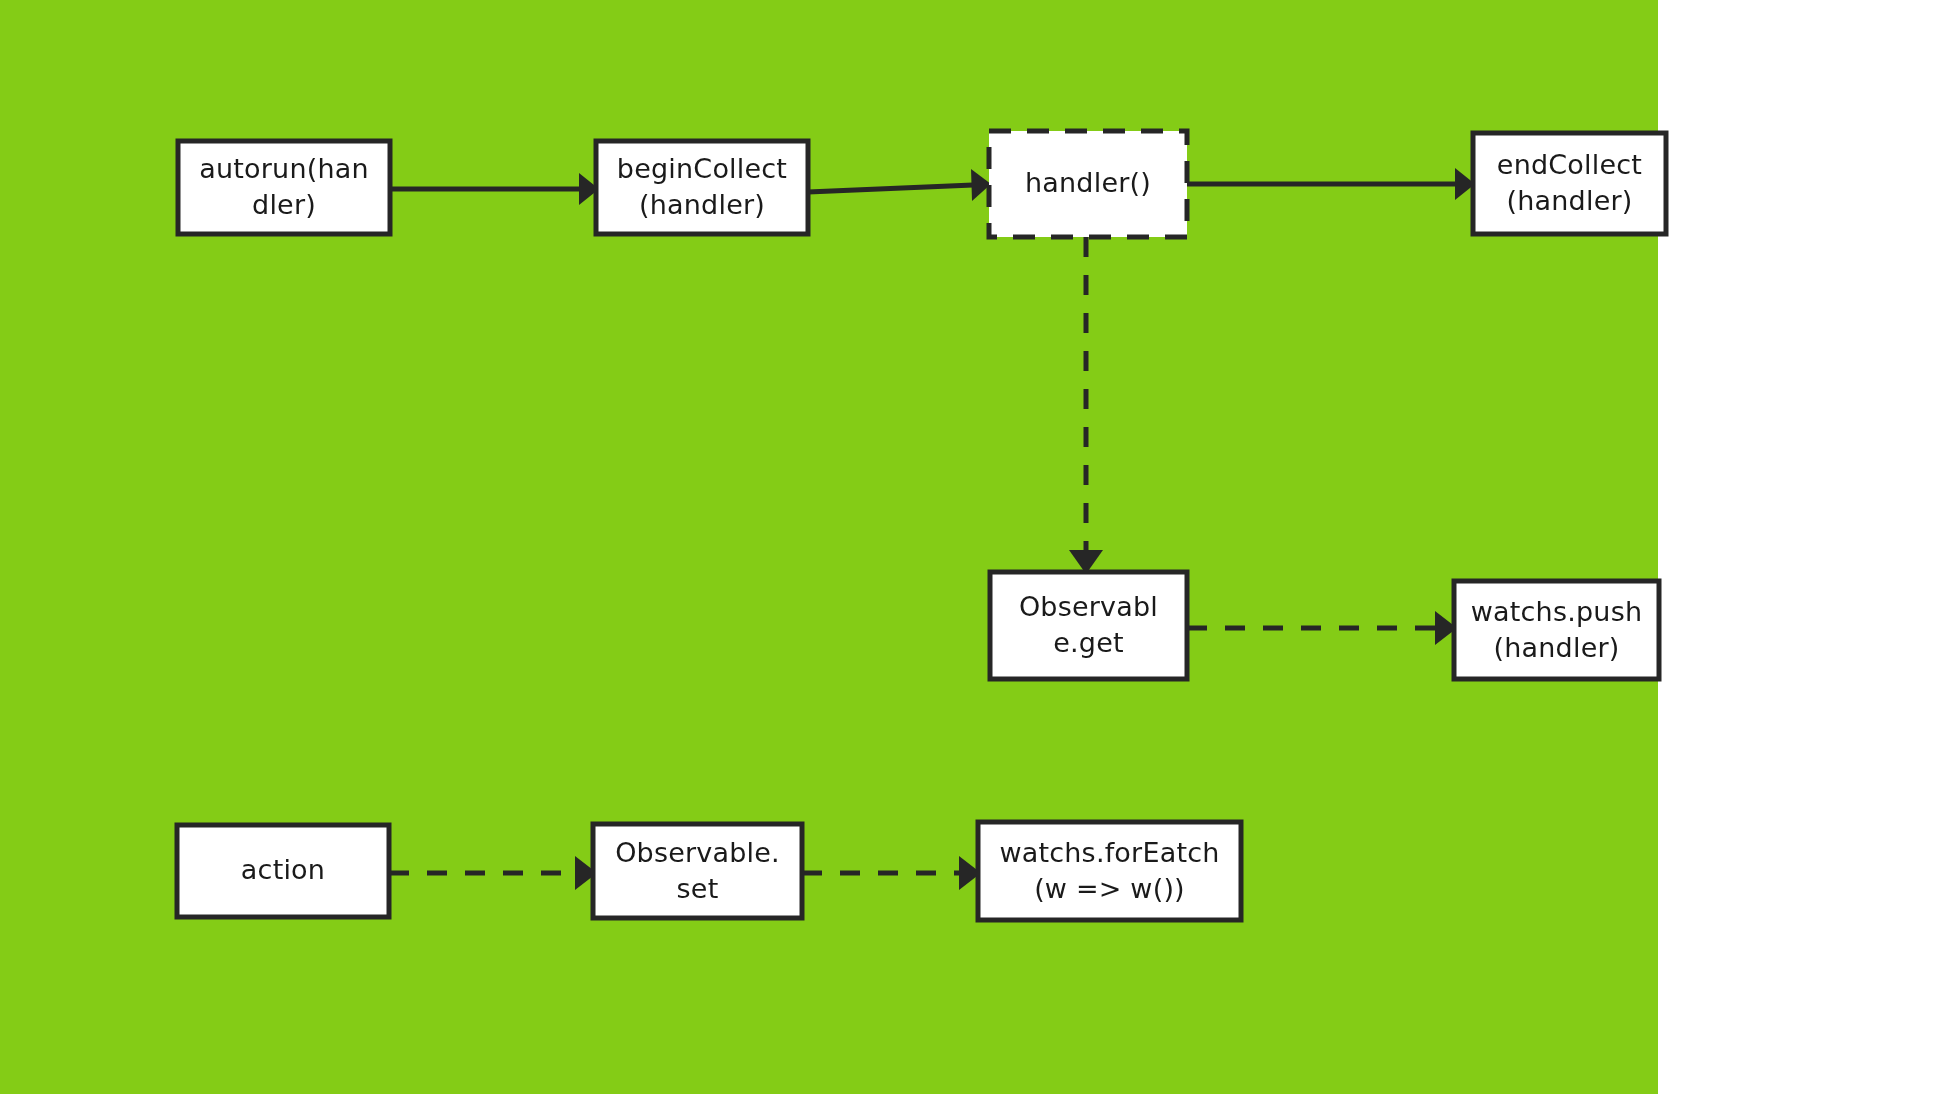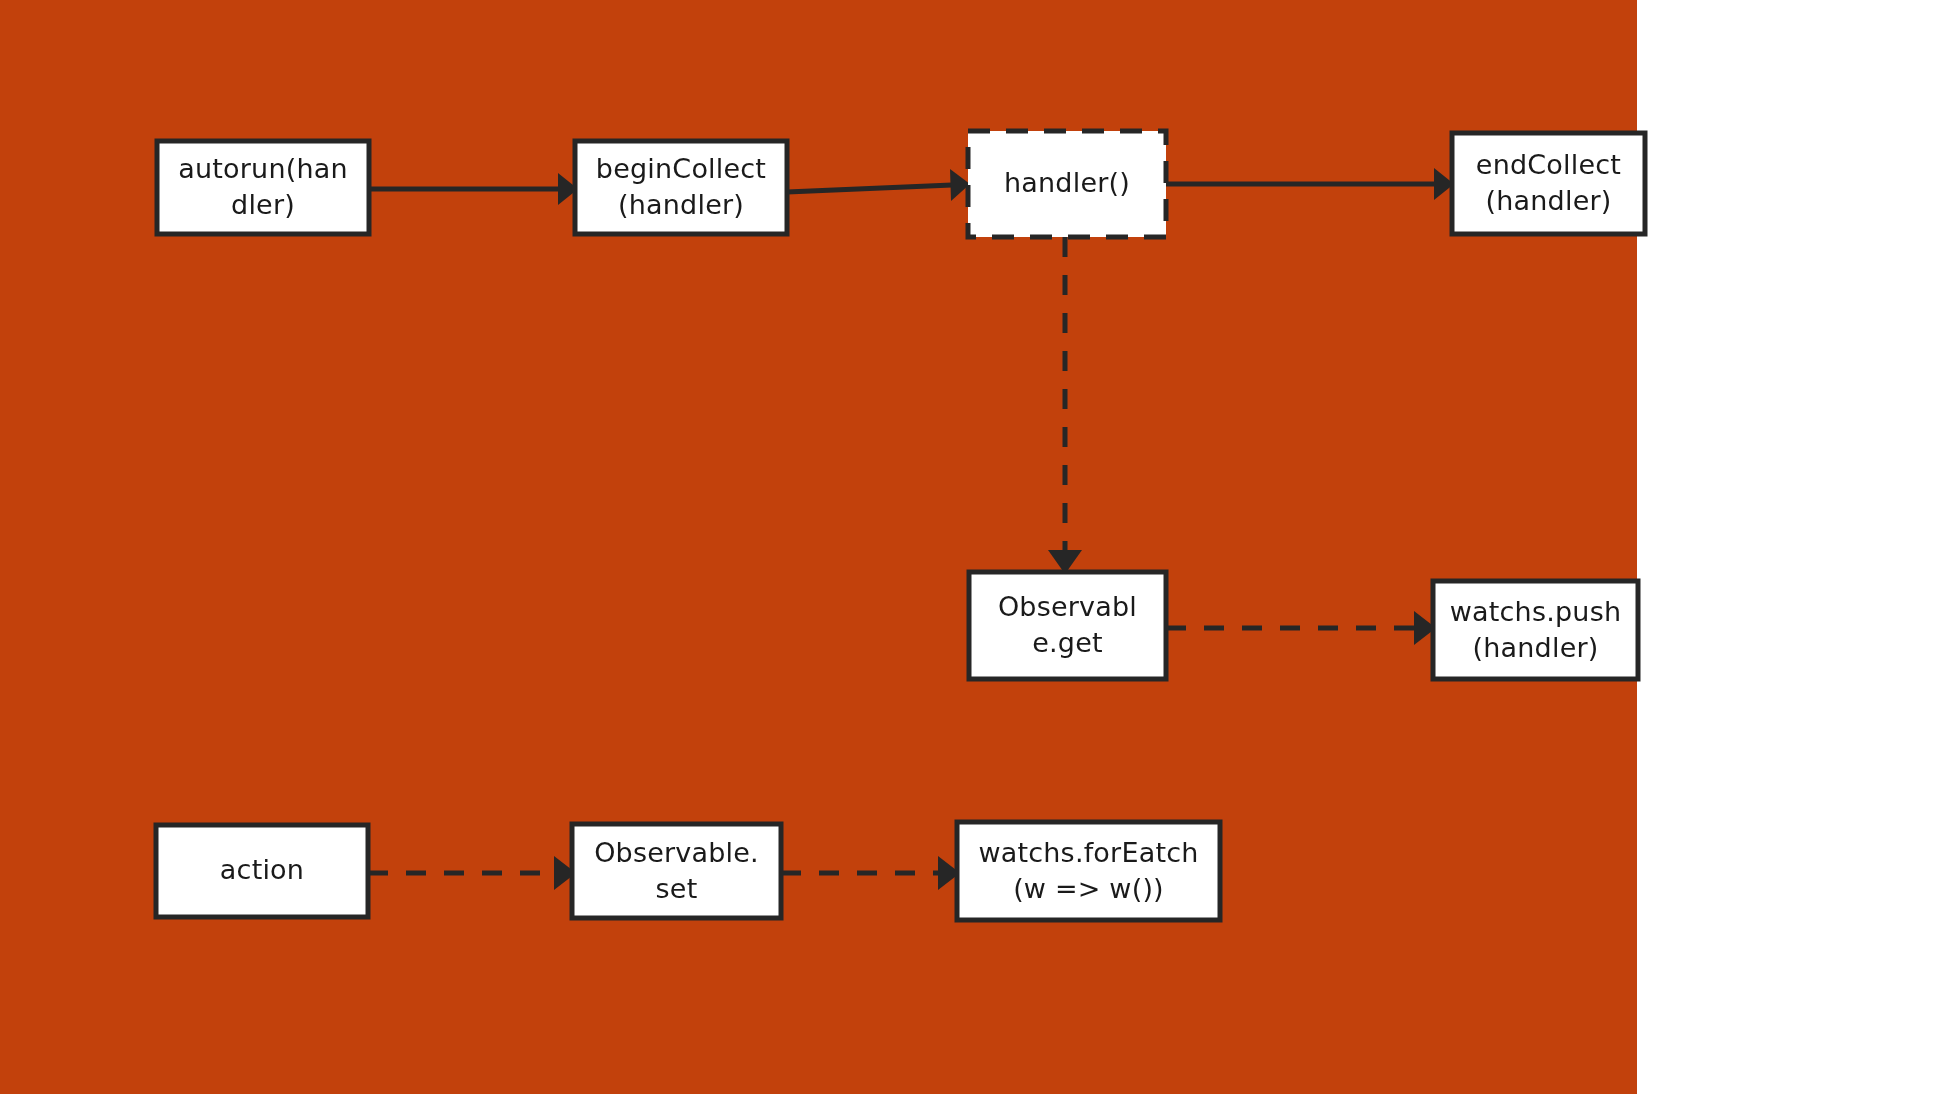--- a/index.html
+++ b/index.html
@@ -11,21 +11,22 @@
   body {
     width: 1936px;
     height: 1094px;
     overflow: hidden;
     font-family: "DejaVu Sans", "Liberation Sans", sans-serif;
   }
   #diagram-root {
     position: relative;
     width: 1637px;
     height: 1094px;
-    background: #c2410c;
+    background: #84cc16;
+    padding-left: 21px;
   }
   svg#flow-svg {
     display: block;
     width: 1936px;
     height: 1094px;
   }
   .node-rect {
     fill: #ffffff;
     stroke: #262626;
     stroke-width: 5;

